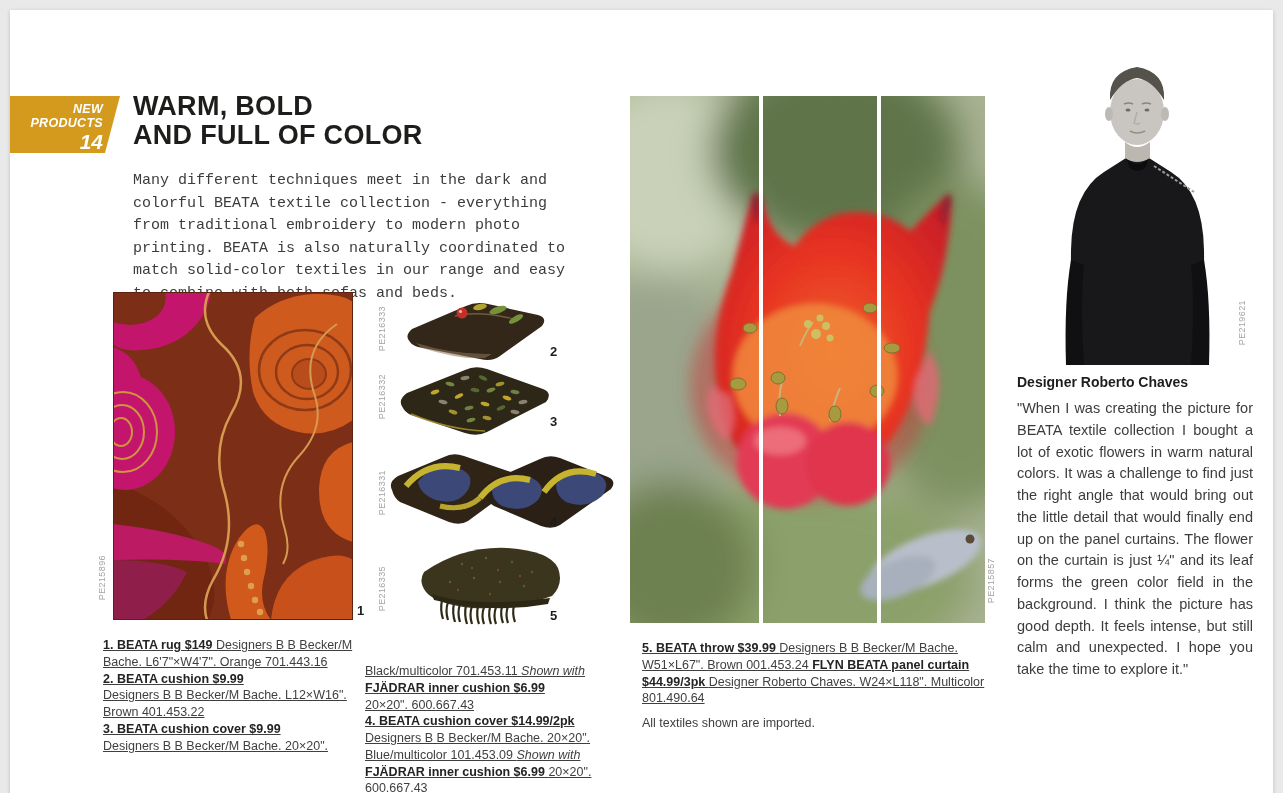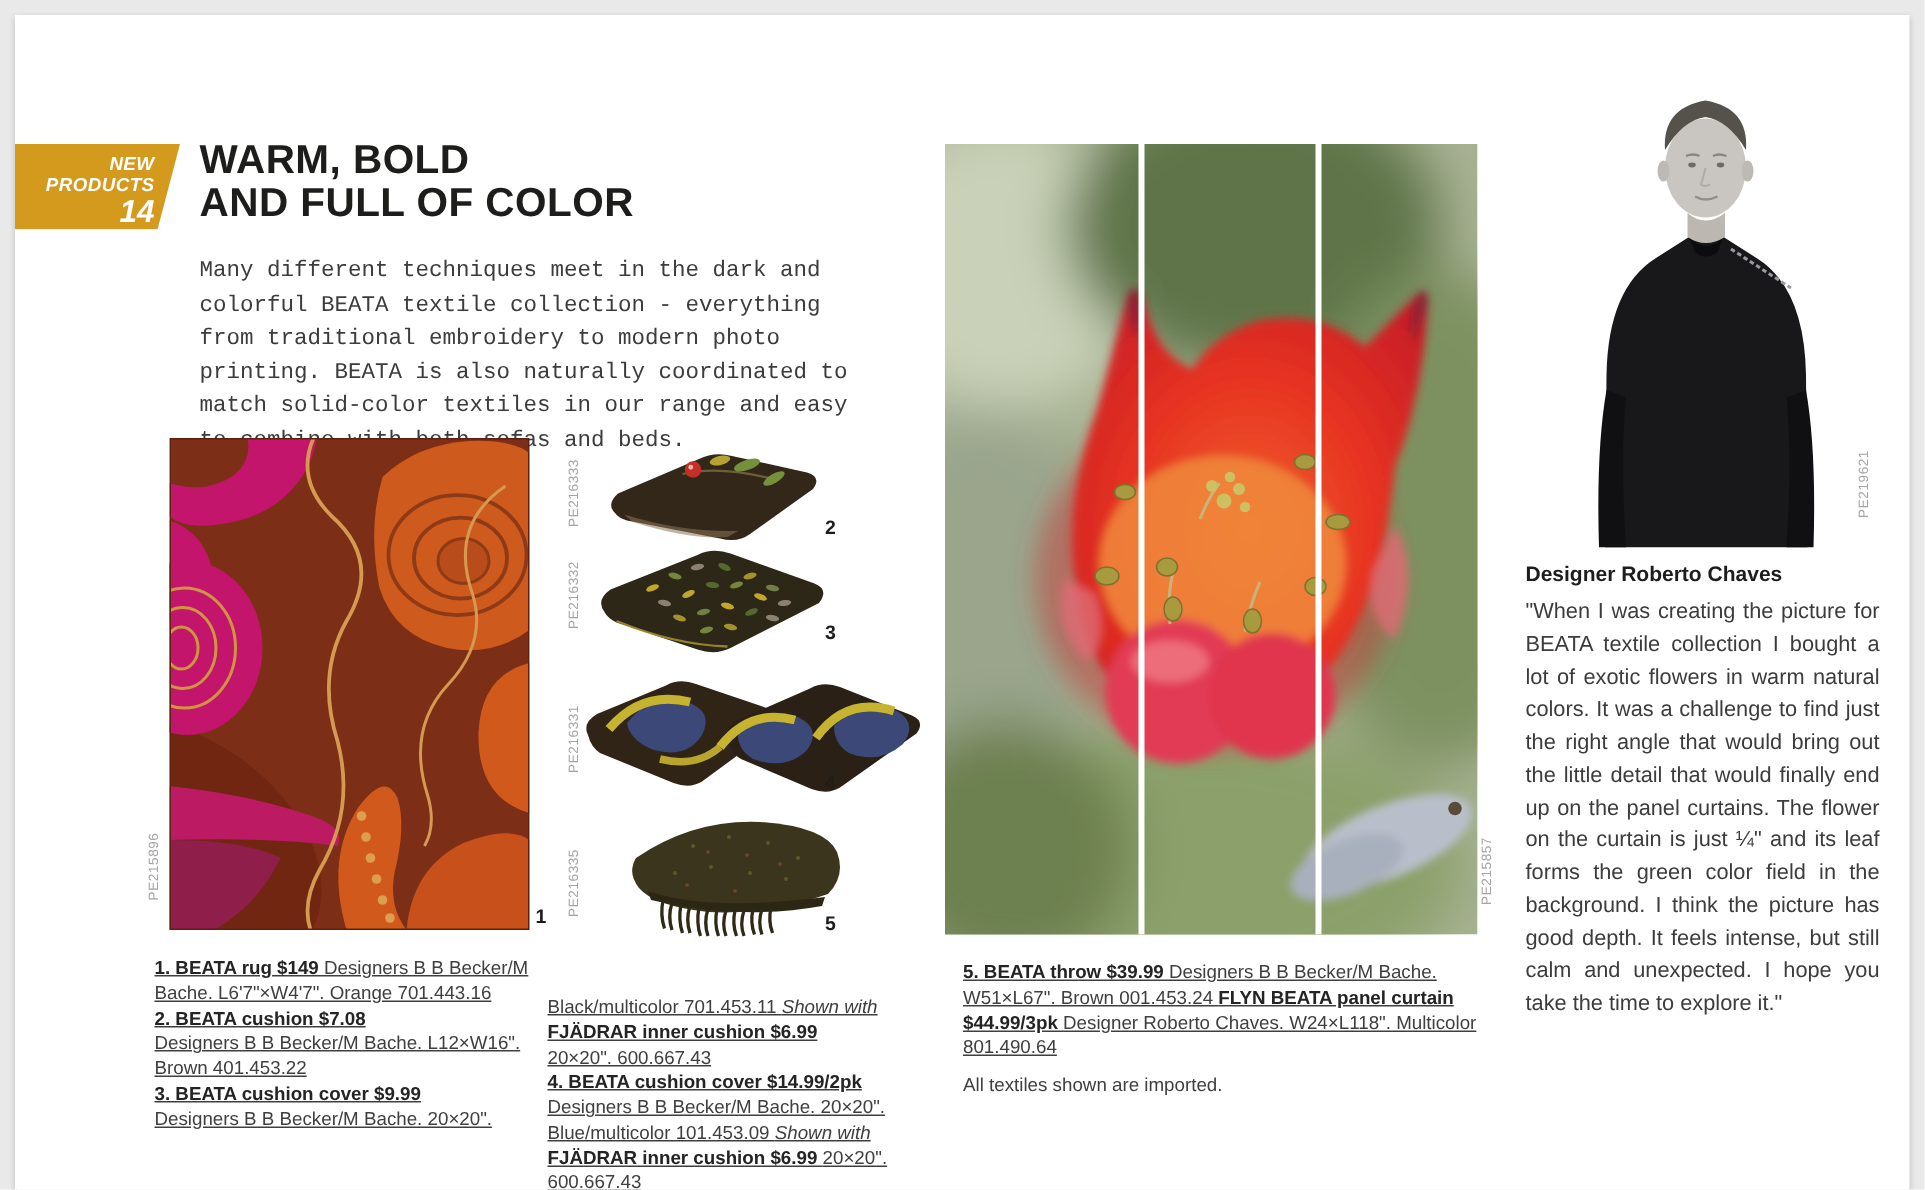--- a/index.html
+++ b/index.html
@@ -312,21 +312,21 @@
       <ellipse cx="88" cy="60" rx="2.5" ry="1.6" fill="#6e6a64"></ellipse>
       <ellipse cx="107" cy="60" rx="2.5" ry="1.6" fill="#6e6a64"></ellipse>
       <path d="M97,62 Q95,70 94,73 Q97,75 100,73" stroke="#b0aba5" stroke-width="1.4" fill="none"></path>
       <path d="M90,81 Q97,85 105,81" stroke="#938d86" stroke-width="1.6" fill="none"></path>
     </svg>
   </div>
   <div class="code" style="left:1228px; top:290px;">PE219621</div>
 
   <div class="plist" style="left:93px; top:627px; width:252px;">
     <span class="seg bold">1. BEATA rug $149 </span><span class="seg">Designers B B Becker/M Bache. L6'7"×W4'7". Orange 701.443.16</span>
-    <span class="seg bold block">2. BEATA cushion $7.08</span><span class="seg">Designers B B Becker/M Bache. L12×W16". Brown 401.453.22</span>
+    <span class="seg bold block">2. BEATA cushion $9.99</span><span class="seg">Designers B B Becker/M Bache. L12×W16". Brown 401.453.22</span>
     <span class="seg bold block">3. BEATA cushion cover $9.99</span><span class="seg">Designers B B Becker/M Bache. 20×20".</span>
   </div>
 
   <div class="plist" style="left:355px; top:653px; width:252px;">
     <span class="seg">Black/multicolor 701.453.11 </span><span class="seg italic">Shown with </span><span class="seg bold">FJÄDRAR inner cushion $6.99</span>
     <span class="seg block">20×20". 600.667.43</span>
     <span class="seg bold block">4. BEATA cushion cover $14.99/2pk</span><span class="seg">Designers B B Becker/M Bache. 20×20". Blue/multicolor 101.453.09 </span><span class="seg italic">Shown with </span><span class="seg bold">FJÄDRAR inner cushion $6.99 </span><span class="seg">20×20". 600.667.43</span>
   </div>
 
   <div class="plist" style="left:632px; top:630px; width:352px;">

